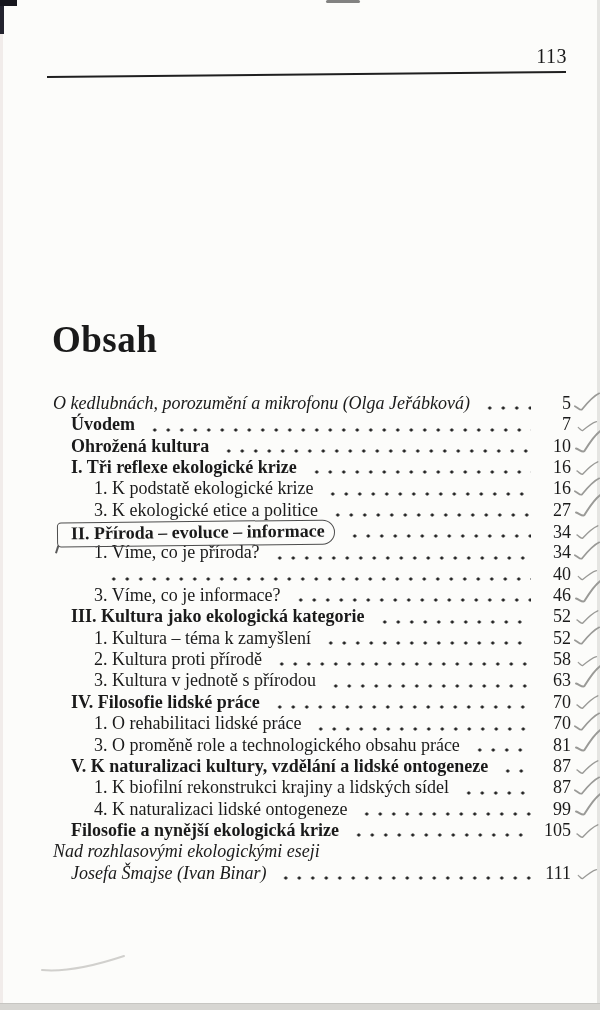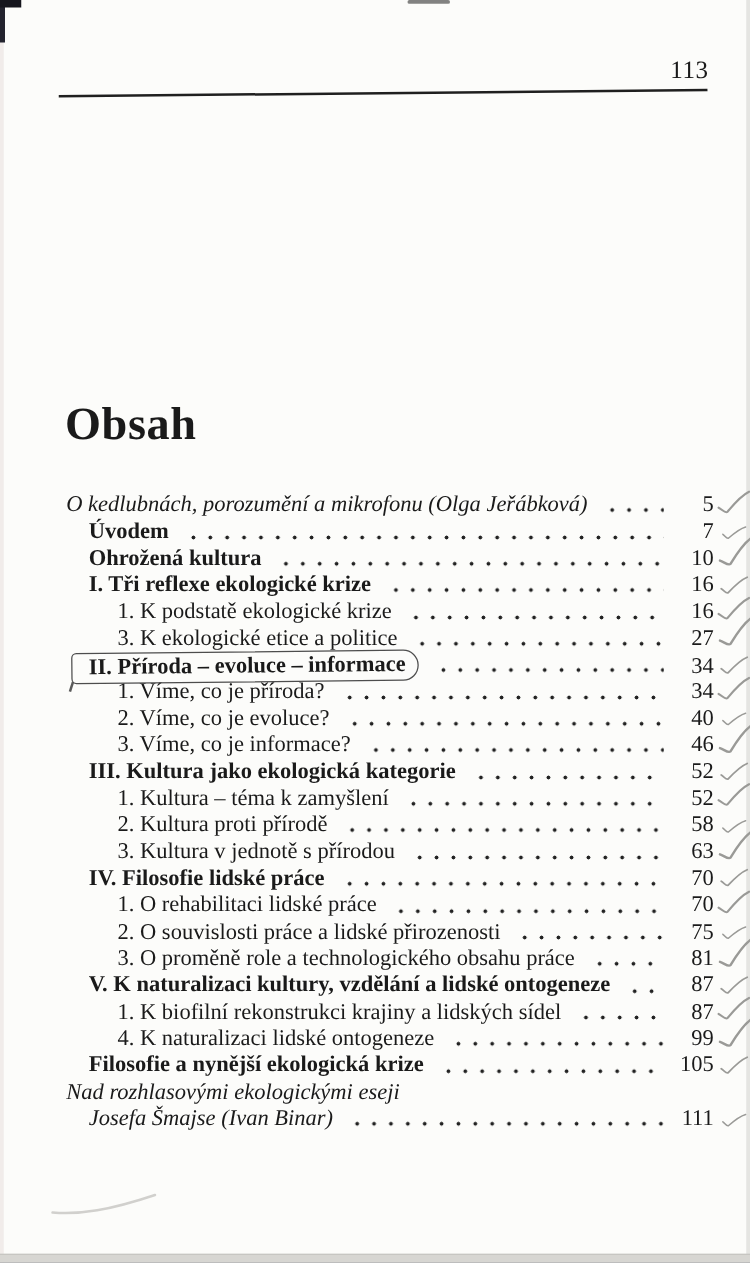--- a/index.html
+++ b/index.html
@@ -165,21 +165,20 @@
       <span class="label">1. Víme, co je příroda?</span>
       <span class="dots"></span>
       <span class="pagenum">34</span>
       <span class="check ck0">
         <svg width="26" height="16" viewBox="0 0 28 18">
           <path d="M2 11 C4.5 12.5, 6.5 16, 8.5 15 C12 11.5, 20 3.5, 27 1"></path>
         </svg>
       </span>
     </div>
       <div class="row lvl2 style-plain">
-      <span class="label">2. Víme, co je evoluce?</span>
       <span class="dots"></span>
       <span class="pagenum">40</span>
       <span class="check ck1">
         <svg width="26" height="16" viewBox="0 0 28 18">
           <path d="M2 11 C4.5 12.5, 6.5 16, 8.5 15 C12 11.5, 20 3.5, 27 1"></path>
         </svg>
       </span>
     </div>
       <div class="row lvl2 style-plain">
       <span class="label">3. Víme, co je informace?</span>
@@ -245,30 +244,20 @@
       <span class="label">1. O rehabilitaci lidské práce</span>
       <span class="dots"></span>
       <span class="pagenum">70</span>
       <span class="check ck0">
         <svg width="26" height="16" viewBox="0 0 28 18">
           <path d="M2 11 C4.5 12.5, 6.5 16, 8.5 15 C12 11.5, 20 3.5, 27 1"></path>
         </svg>
       </span>
     </div>
       <div class="row lvl2 style-plain">
-      <span class="label">2. O souvislosti práce a lidské přirozenosti</span>
-      <span class="dots"></span>
-      <span class="pagenum">75</span>
-      <span class="check ck1">
-        <svg width="26" height="16" viewBox="0 0 28 18">
-          <path d="M2 11 C4.5 12.5, 6.5 16, 8.5 15 C12 11.5, 20 3.5, 27 1"></path>
-        </svg>
-      </span>
-    </div>
-      <div class="row lvl2 style-plain">
       <span class="label">3. O proměně role a technologického obsahu práce</span>
       <span class="dots"></span>
       <span class="pagenum">81</span>
       <span class="check ck2">
         <svg width="26" height="16" viewBox="0 0 28 18">
           <path d="M2 11 C4.5 12.5, 6.5 16, 8.5 15 C12 11.5, 20 3.5, 27 1"></path>
         </svg>
       </span>
     </div>
       <div class="row lvl1 style-bold">

